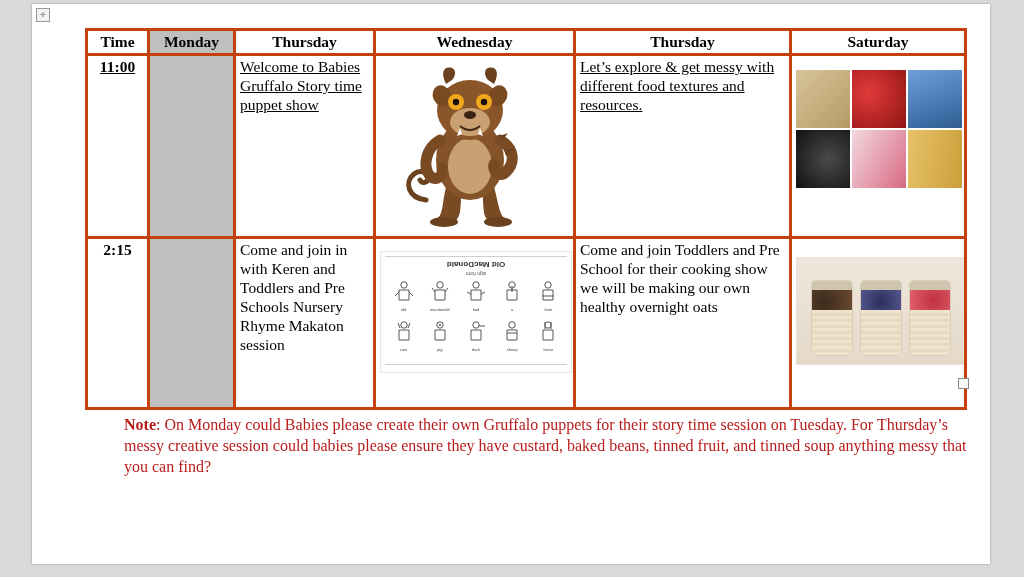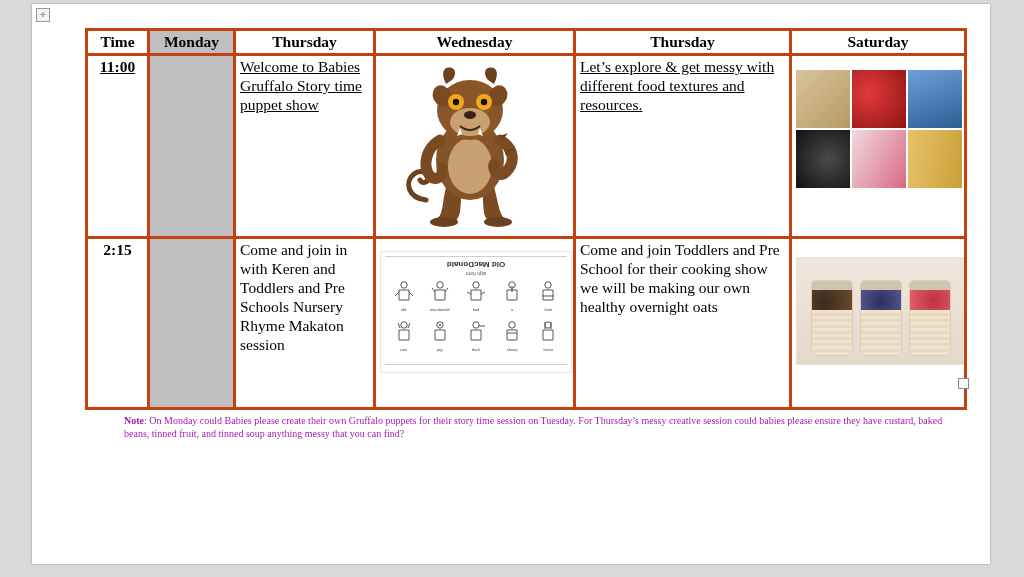--- a/index.html
+++ b/index.html
@@ -218,23 +218,23 @@
     position: absolute;
     top: 29px; left: 0; right: 0; bottom: 0;
     background: repeating-linear-gradient(0deg,#efe3cd 0 3px,#e7d9bf 3px 6px);
   }
   
   .notes {
     position: absolute;
     left: 92px;
     top: 410px;
     width: 844px;
-    font-size: 10px;
+    font-size: 16px;
     line-height: 1.32;
-    color: #a21caf;
+    color: #b91c1c;
   }
   .notes p { margin: 0 0 14px 0; }
   .notes b { font-weight: bold; }
 </style>
 </head>
 <body>
 
 <div class="page-backdrop"></div>
 
 <div class="page">

